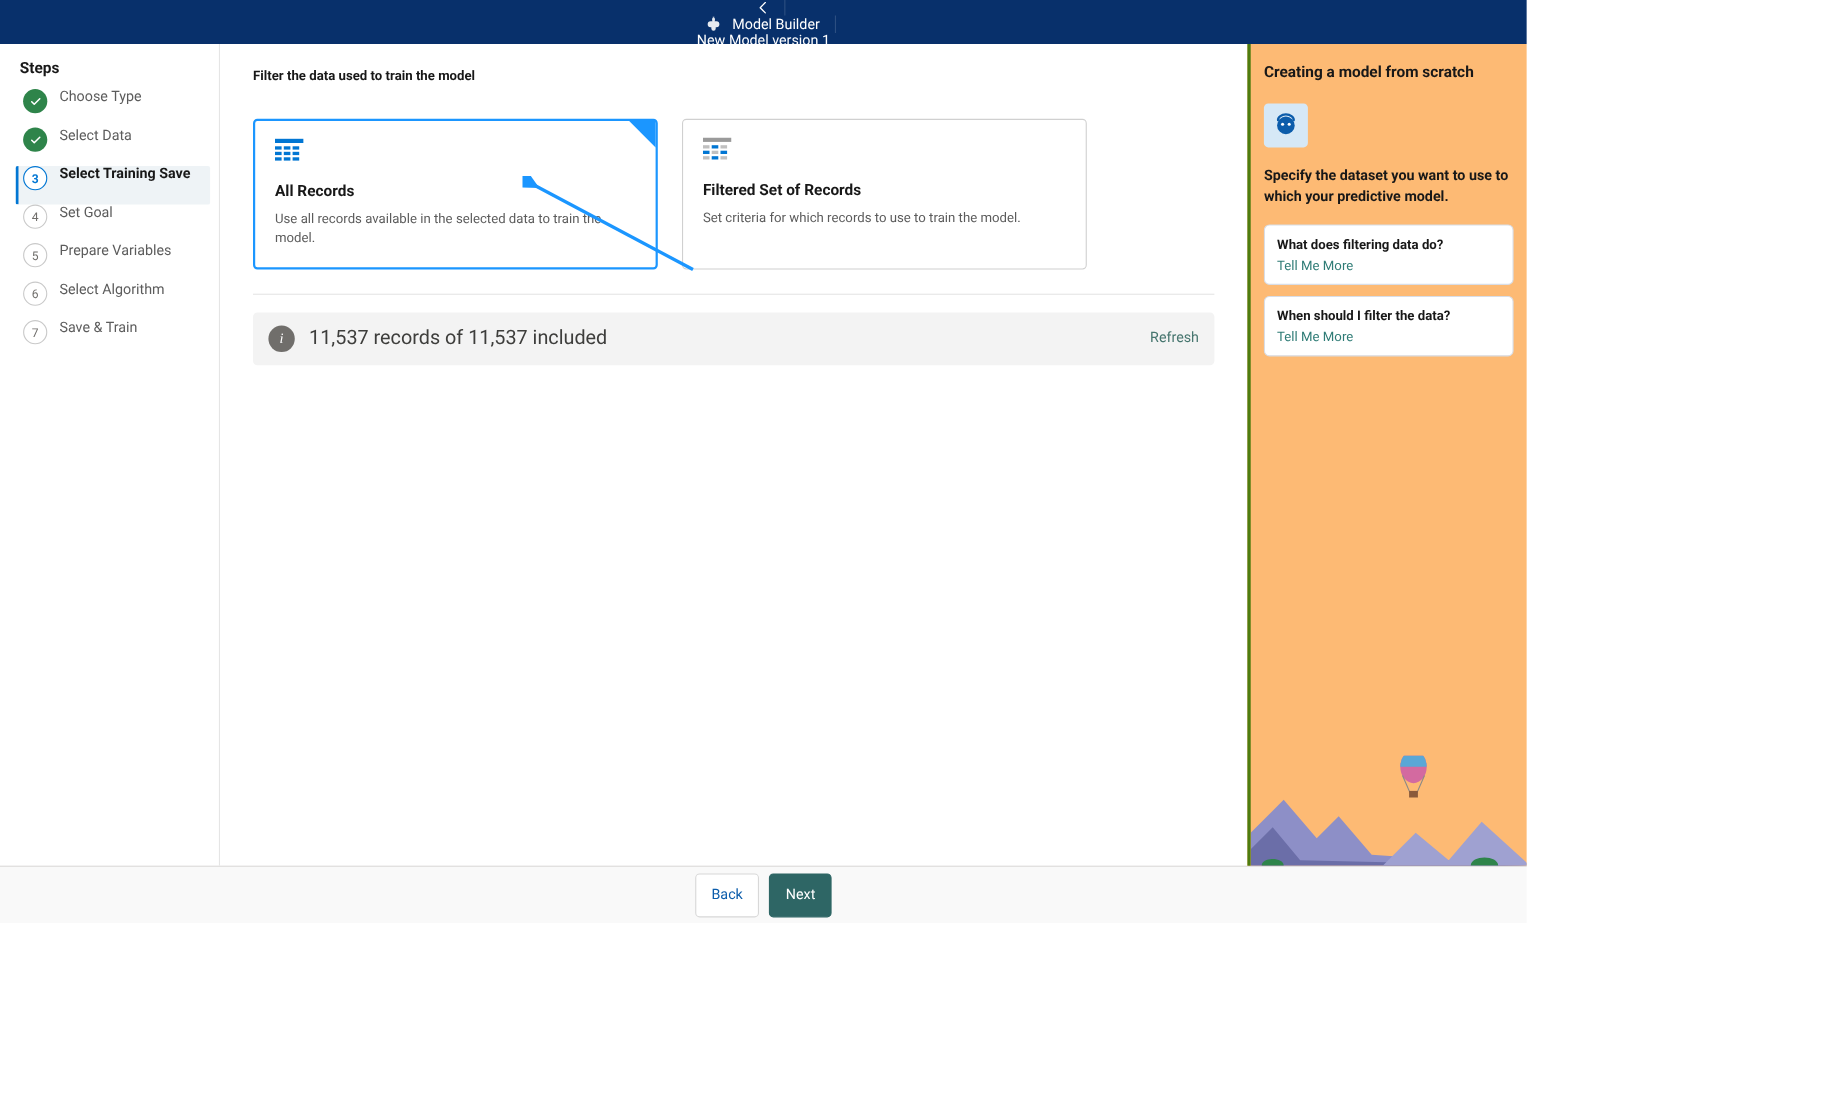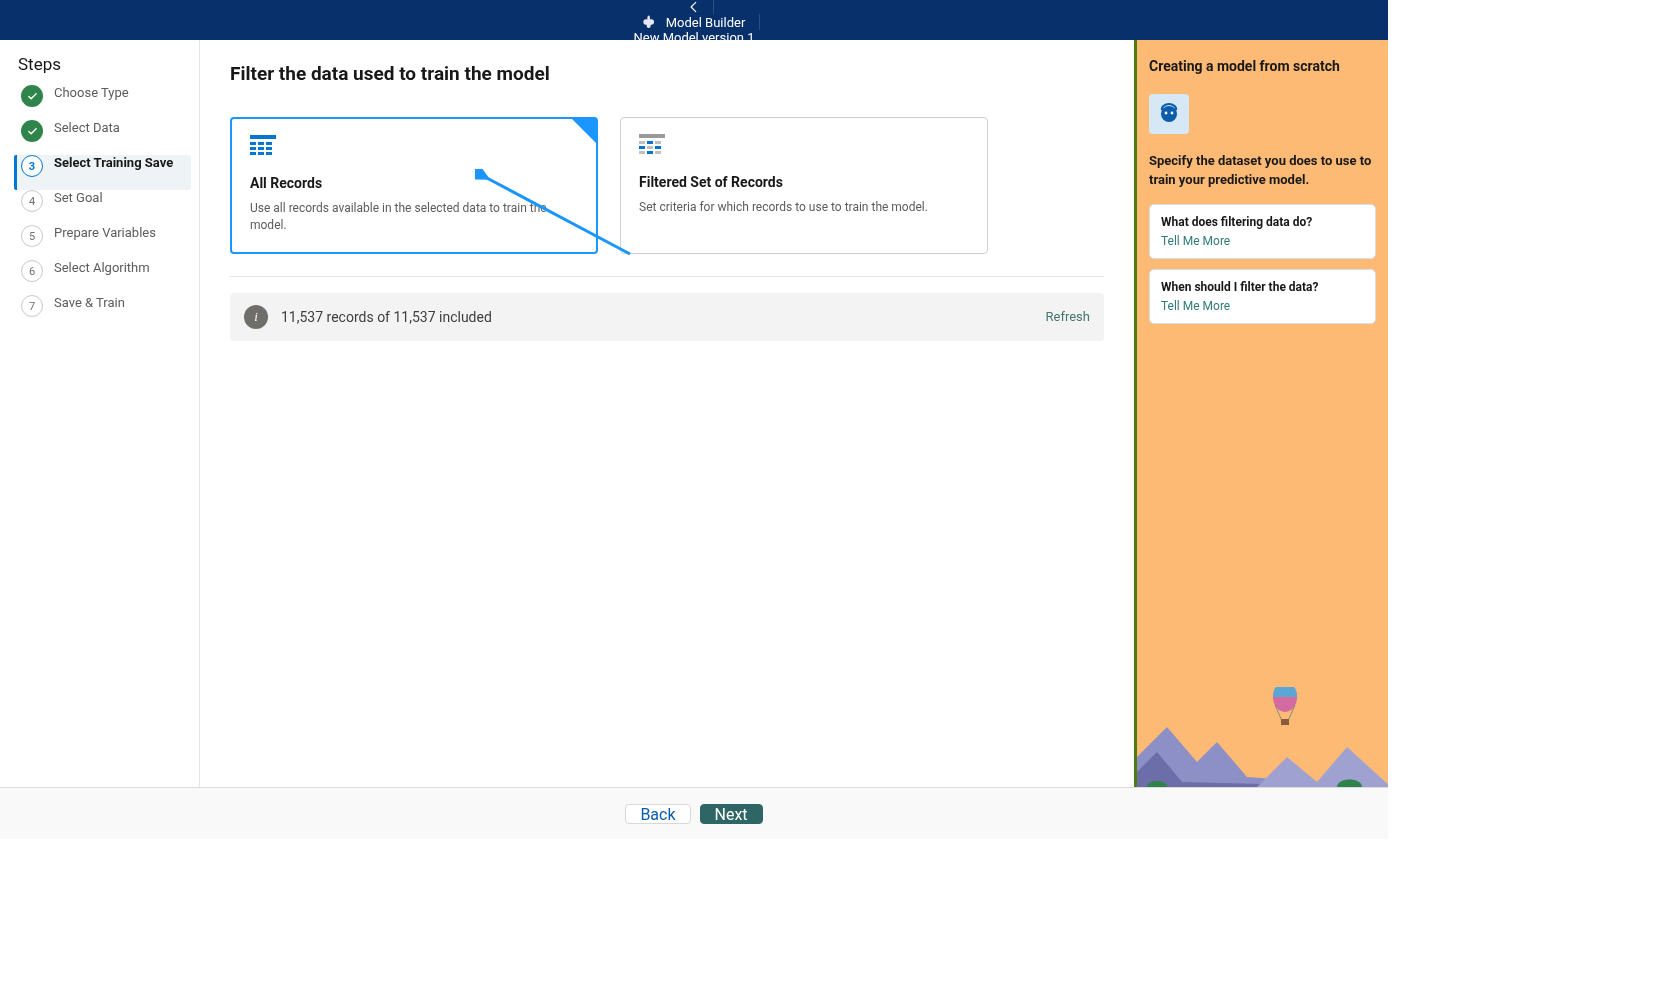--- a/index.html
+++ b/index.html
@@ -7,52 +7,52 @@
   
   .topbar{height:40px;background:#08306b;color:#fff;display:flex;align-items:center;font-size:13px;flex-direction:column;}
   .top-back{width:40px;height:40px;display:flex;align-items:center;justify-content:center;border-right:1px solid rgba(255,255,255,.15);}
   .top-back svg{width:14px;height:14px;}
   .top-seg{height:40px;display:flex;align-items:center;padding:0 14px;border-right:1px solid rgba(255,255,255,.15);gap:8px;}
   .top-seg svg{width:16px;height:16px;}
   .top-title{padding:0 14px;}
   
   .main{flex:1;display:flex;min-height:0;}
   .footer{height:52px;border-top:1px solid #dddbda;background:#f9f9f9;display:flex;align-items:center;justify-content:center;gap:9px;}
-  .btn{height:20px;padding:0 14px;border-radius:4px;font-size:16px;cursor:pointer;}
+  .btn{height:40px;padding:0 14px;border-radius:4px;font-size:13px;cursor:pointer;}
   .btn-outline{border:1px solid #d8d8d8;background:#fff;color:#0b5cab;}
   .btn-primary{border:1px solid #2e6665;background:#2e6665;color:#fff;}
   
   .sidebar{width:200px;border-right:1px solid #e5e5e5;padding:14px 8px 14px 14px;}
-  .sidebar h2{font-size:17px;font-weight:400;margin:0 0 11px 4px;color:#181818;}
+  .sidebar h2{font-size:14px;font-weight:700;margin:0 0 11px 4px;color:#181818;}
   .step{display:flex;align-items:flex-start;gap:11px;height:35px;padding:0 4px;border-left:3px solid transparent;border-radius:2px;cursor:pointer;}
   .step.active{background:#eef3f6;border-left:3px solid #0176d3;}
   .step.active .step-label{font-weight:700;color:#181818;}
   .step-label{font-size:13px;color:#5c5c5c;}
   .bubble{width:22px;height:22px;border-radius:50%;display:flex;align-items:center;justify-content:center;font-size:11px;flex:0 0 22px;}
   .bubble.done{background:#2e844a;color:#fff;}
   .bubble.num{border:1px solid #c9c9c9;color:#706e6b;background:#fff;}
   .bubble.current{border:1px solid #0176d3;color:#0176d3;background:#fff;font-weight:700;}
   .bubble.done svg{width:11px;height:11px;}
   
   .content{flex:1;padding:22px 30px 0 30px;overflow:auto;}
-  .content h1{font-size:19px;font-weight:700;color:#181818;margin-bottom:32px;}
+  .content h1{font-size:12px;font-weight:700;color:#181818;margin-bottom:32px;}
   .content h3{font-size:13px;font-weight:700;color:#181818;margin-bottom:22px;}
   .cards{display:flex;gap:22px;margin-bottom:22px;}
   .card{width:368px;border:1px solid #d0d0d0;border-radius:4px;padding:16px 18px 18px 18px;}
   .card.selected{border:2px solid #1b96ff;position:relative;}
   .card.selected::after{content:"";position:absolute;top:0;right:0;border-top:24px solid #1b96ff;border-left:24px solid transparent;}
   .card .check-corner{position:absolute;top:1px;right:2px;color:#fff;}
   .card .check-corner svg{width:11px;height:11px;}
   .card-icon{margin-bottom:14px;}
   .card-title{font-size:14px;font-weight:700;color:#181818;margin-bottom:9px;}
   .card-desc{font-size:12px;color:#5c5c5c;line-height:1.4;}
   hr.sep{border:0;border-top:1px solid #e5e5e5;margin:0 0 16px 0;}
   .infobar{background:#f3f3f3;border-radius:4px;display:flex;align-items:center;height:48px;padding:0 14px;gap:13px;}
   .infobar .i-icon{width:24px;height:24px;border-radius:50%;background:#706e6b;color:#fff;display:flex;align-items:center;justify-content:center;font-family:Georgia,serif;font-style:italic;font-size:13px;}
-  .infobar .i-text{font-size:14px;color:#3e3e3c;}
+  .infobar .i-text{font-size:18px;color:#3e3e3c;}
   .infobar .spacer{flex:1;}
   .infobar .refresh{font-size:13px;color:#47766f;cursor:pointer;}
   .arrow-overlay{position:absolute;pointer-events:none;}
   
   .help{width:254px;background:#fdba74;border-left:3px solid #4d7c0f;padding:18px 12px 0 12px;position:relative;overflow:hidden;}
   .help h2{font-size:14px;font-weight:700;color:#181818;margin-bottom:20px;}
   .help .avatar{width:40px;height:40px;background:#d6e8f6;border-radius:4px;display:flex;align-items:center;justify-content:center;margin-bottom:18px;}
   .help .avatar svg{width:24px;height:24px;}
   .help .subtitle{font-size:13px;font-weight:700;color:#181818;line-height:1.45;margin-bottom:14px;}
   .help-card{background:#fff;border:1px solid #d8dde6;border-radius:5px;padding:10px 11px;margin-bottom:10px;}
@@ -194,21 +194,21 @@
   <div class="help">
     <h2>Creating a model from scratch</h2>
     <div class="avatar">
       <svg viewBox="0 0 24 24">
           <circle cx="12" cy="12" r="8" fill="#0b5cab"></circle>
           <circle cx="9" cy="11" r="1.4" fill="#fff"></circle>
           <circle cx="15" cy="11" r="1.4" fill="#fff"></circle>
           <path d="M5 8c-1-3 3-6 7-6s8 3 7 6" stroke="#0b5cab" stroke-width="2" fill="none"></path>
         </svg>
     </div>
-    <div class="subtitle">Specify the dataset you does to use to train your predictive model.</div>
+    <div class="subtitle">Specify the dataset you want to use to which your predictive model.</div>
 
     <div class="help-card">
       <div class="q">What does filtering data do?</div>
       <div class="tm">Tell Me More</div>
     </div>
     <div class="help-card">
       <div class="q">When should I filter the data?</div>
       <div class="tm">Tell Me More</div>
     </div>
 

